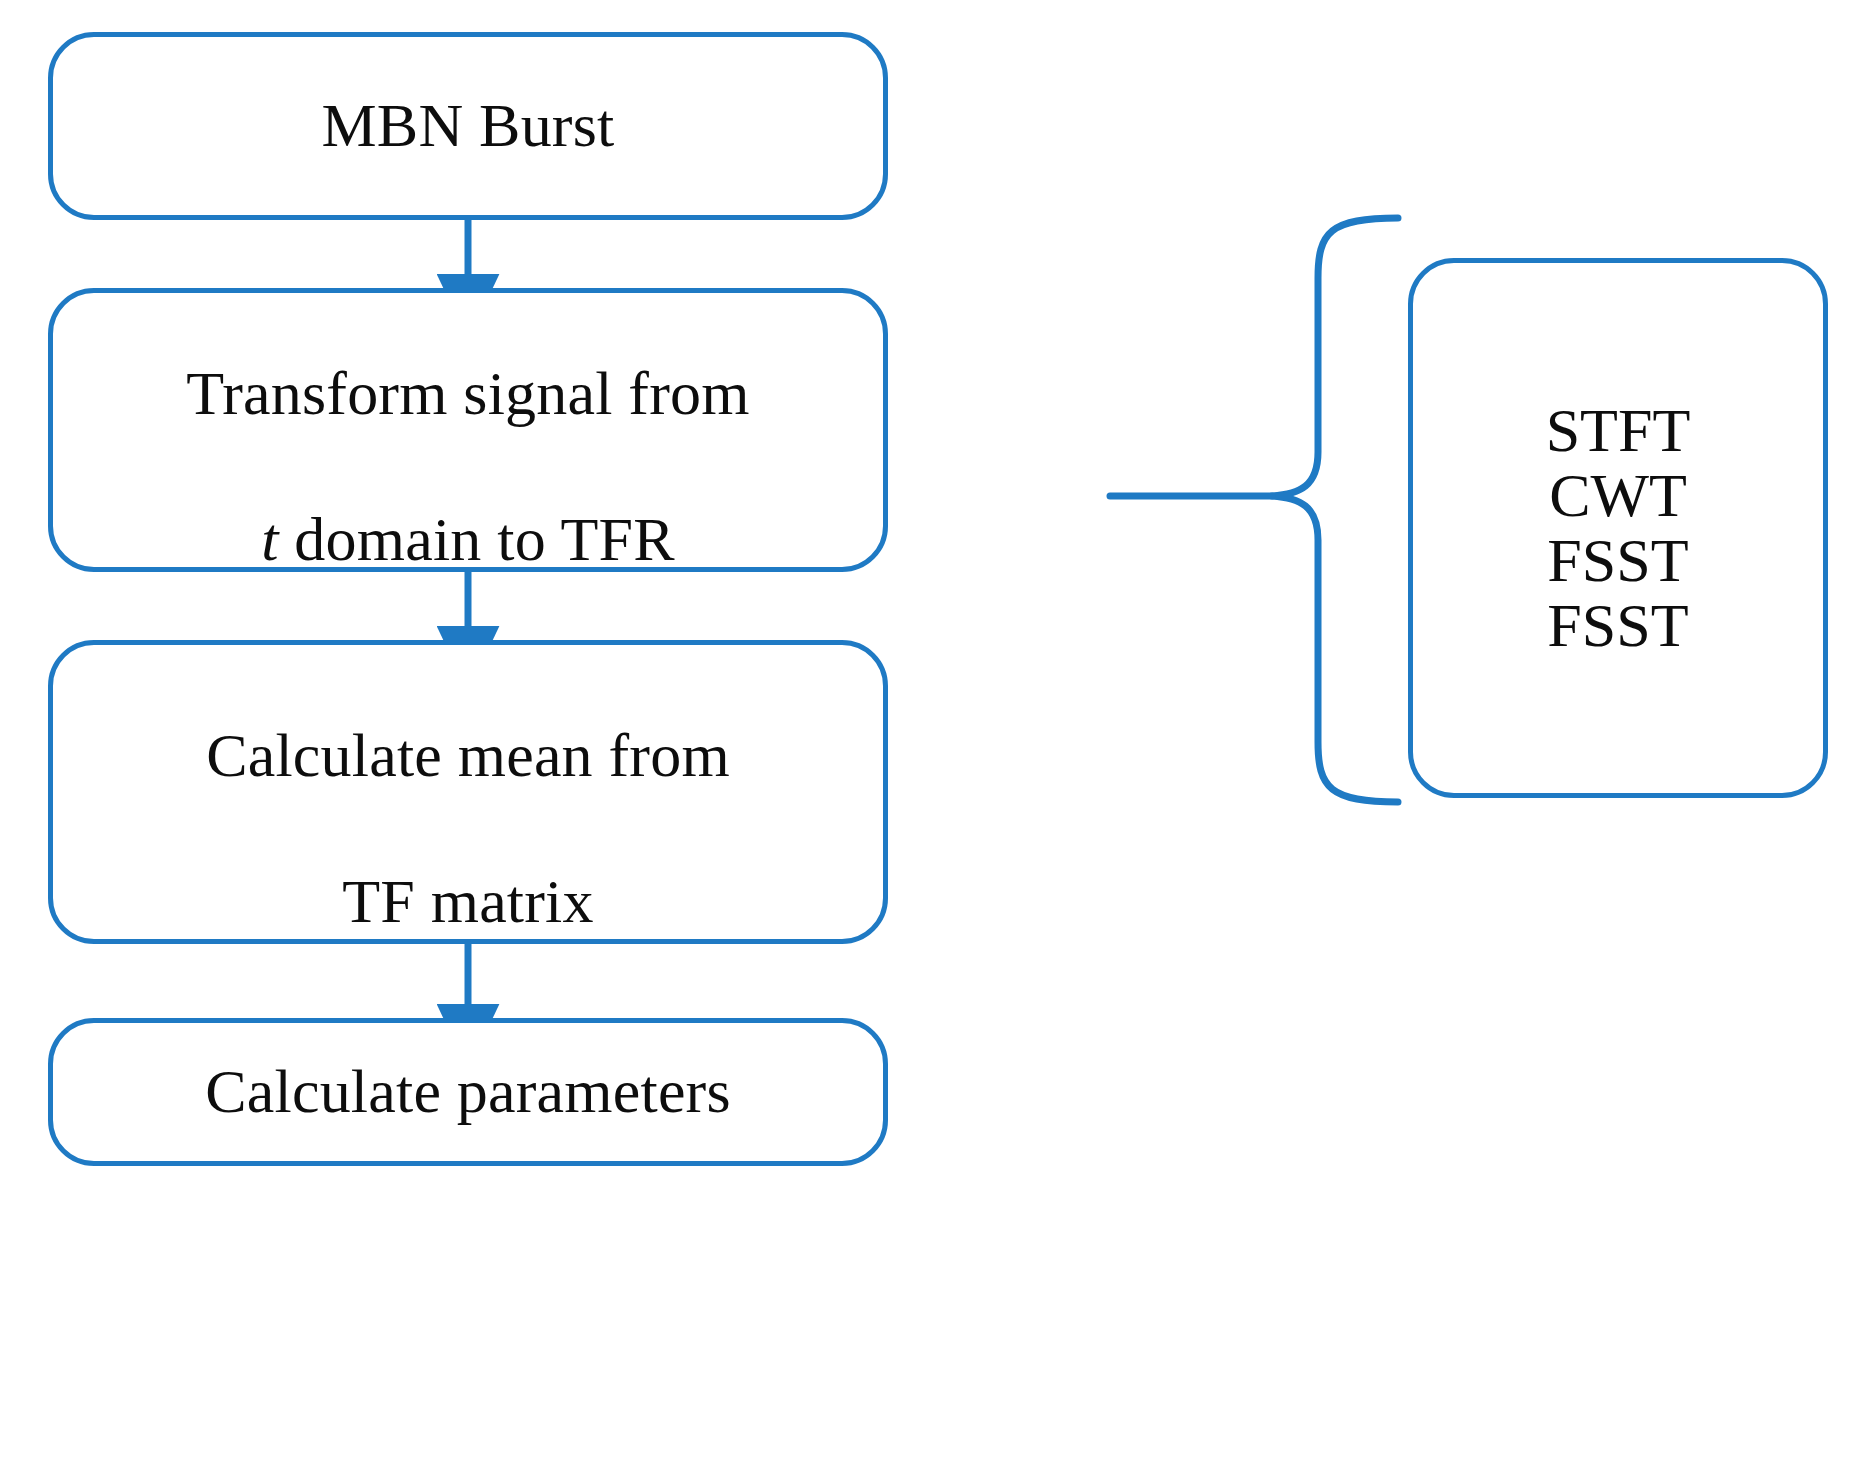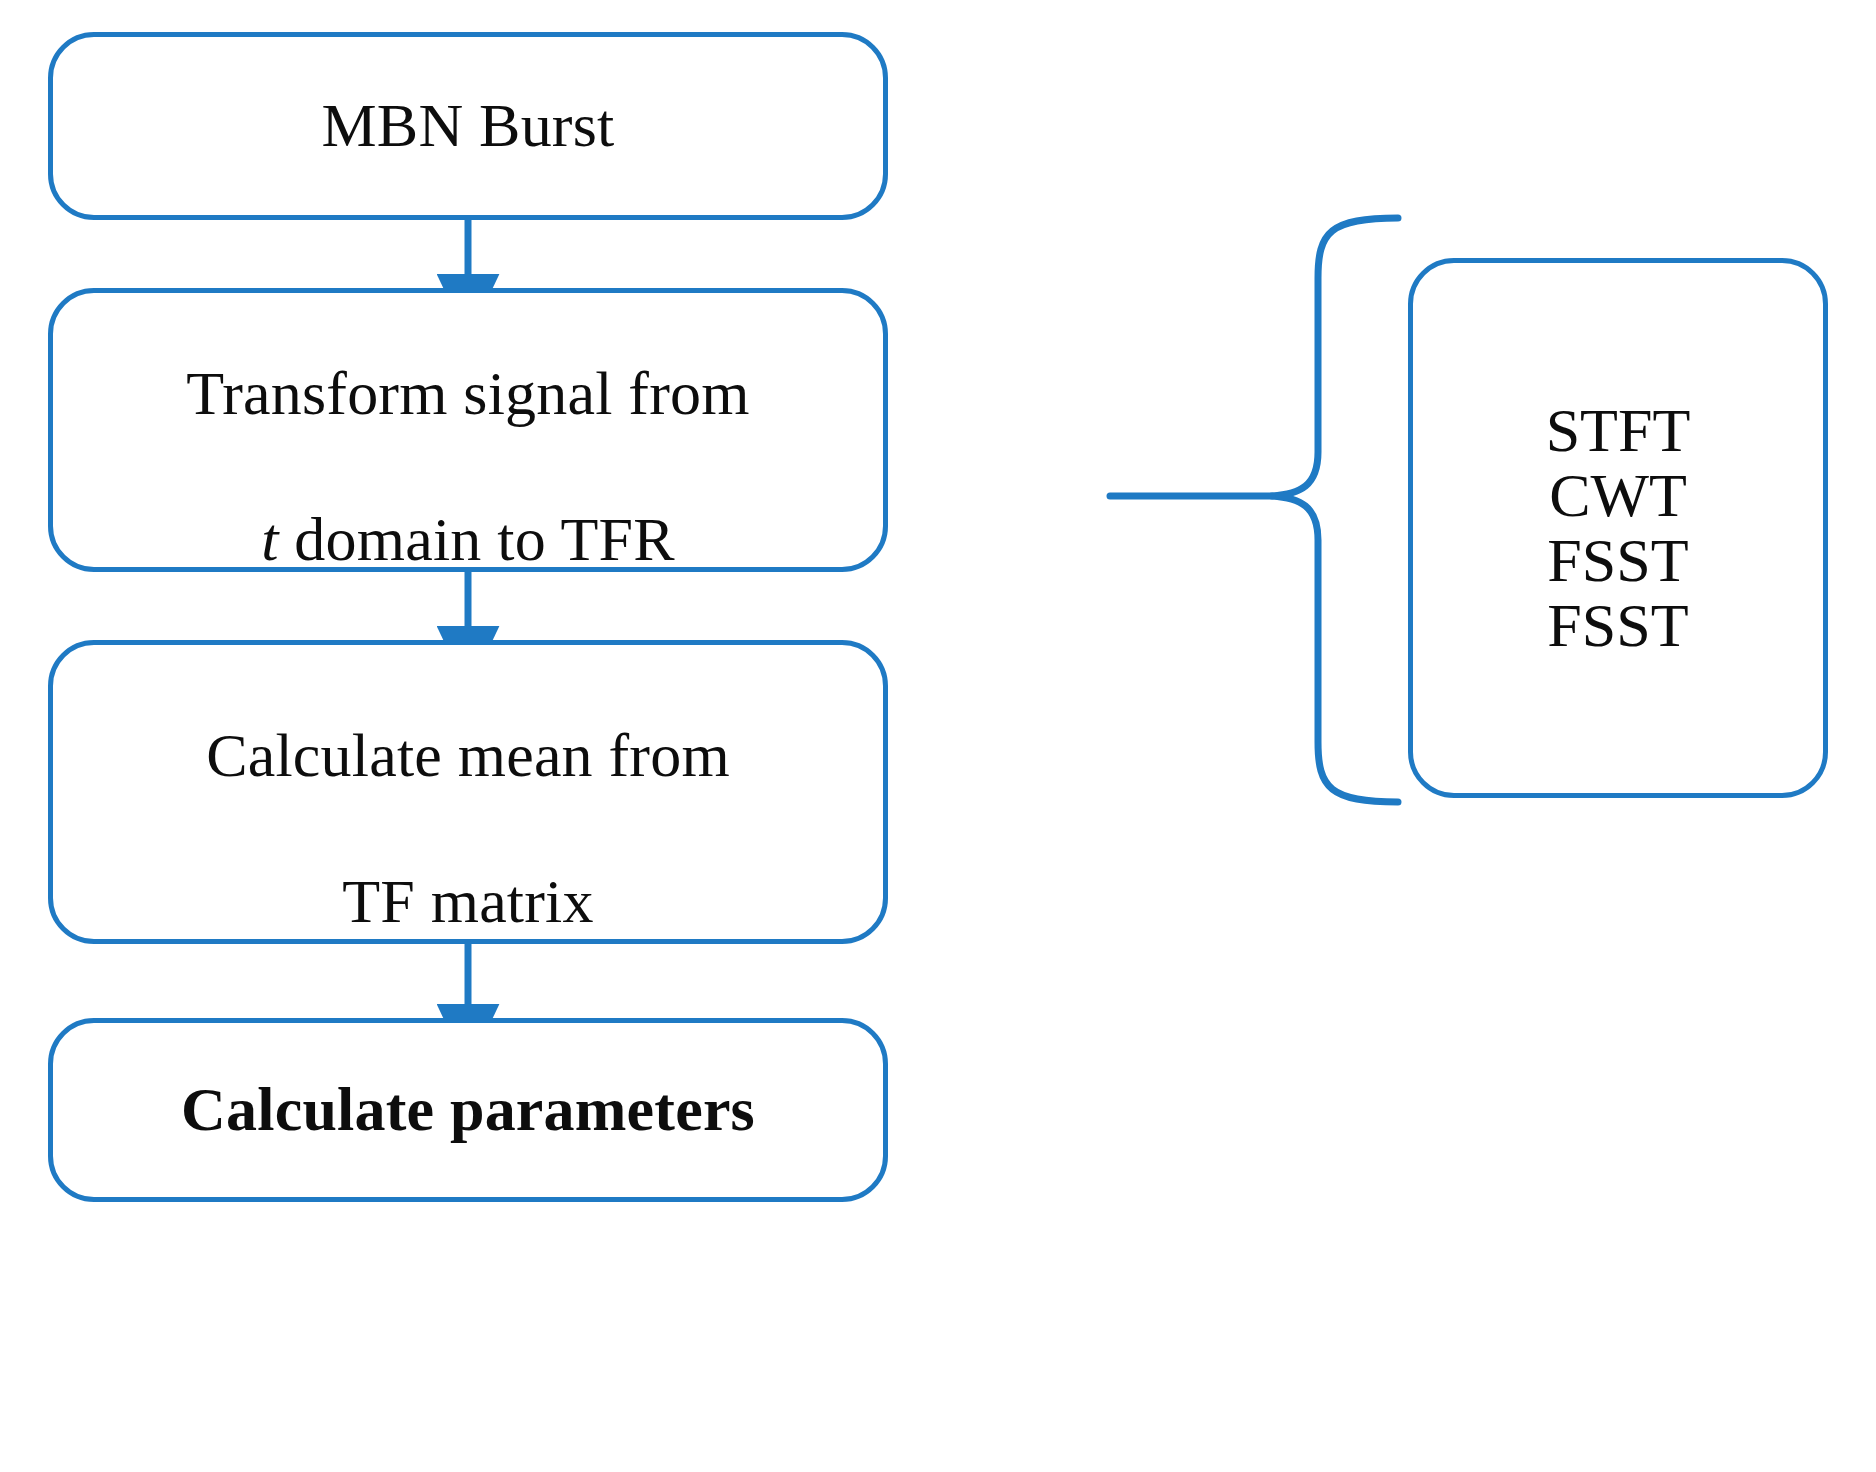--- a/index.html
+++ b/index.html
@@ -35,21 +35,21 @@
     line-height: 1.18;
     letter-spacing: 0.2px;
     white-space: pre-line;
     padding: 0 18px;
   }
   .flow-box .box-text .ital { font-style: italic; }
 
   #box-mbn-burst        { left: 48px;  top: 32px;   width: 840px; height: 188px; }
   #box-transform        { left: 48px;  top: 288px;  width: 840px; height: 284px; }
   #box-calc-mean        { left: 48px;  top: 640px;  width: 840px; height: 304px; }
-  #box-calc-params      { left: 48px;  top: 1018px; width: 840px; height: 184px; font-weight: bold; }
+  #box-calc-params      { left: 48px;  top: 1018px; width: 840px; height: 148px; }
 
   
   #box-transform-list {
     position: absolute;
     left: 1408px;
     top: 258px;
     width: 420px;
     height: 540px;
     box-sizing: border-box;
     border: 5px solid #1f7ac4;

